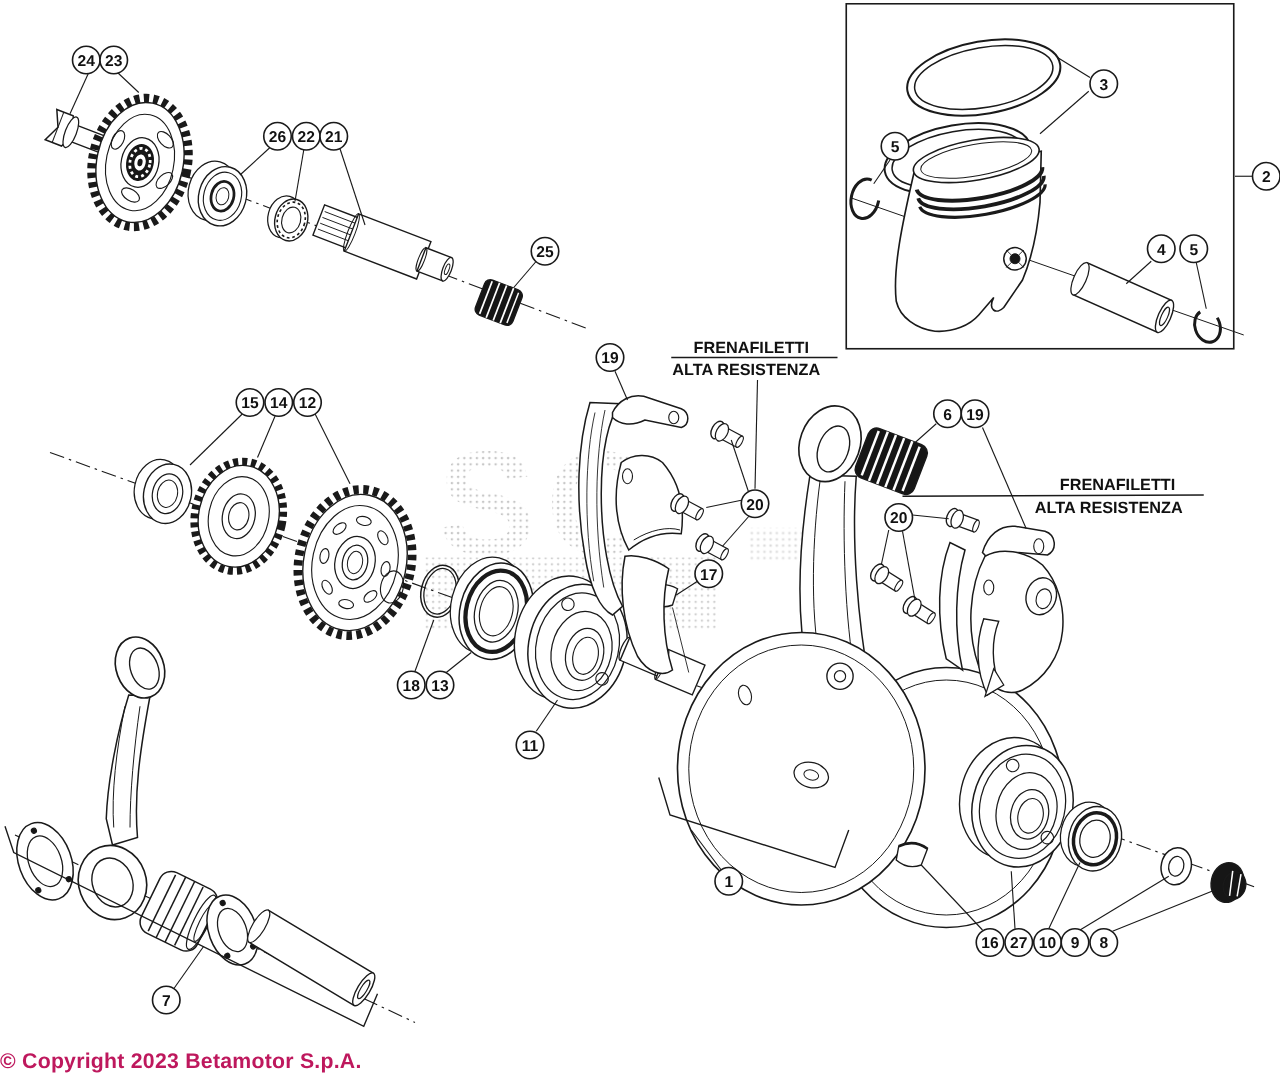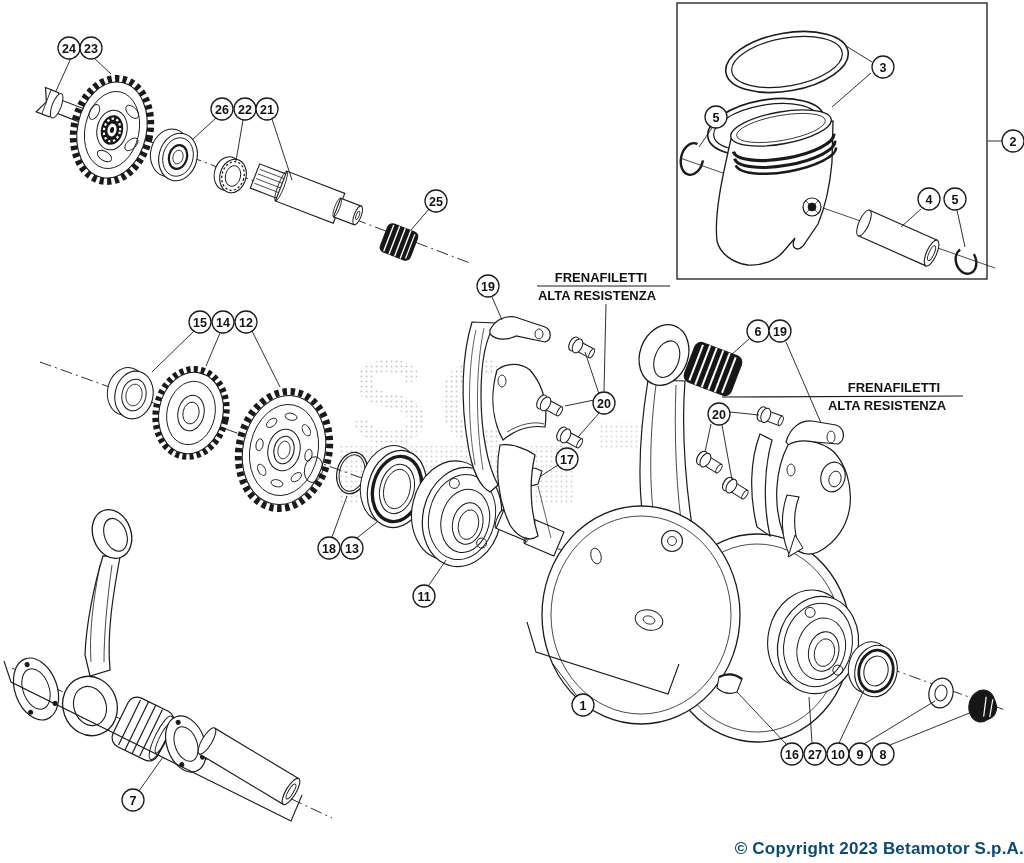--- a/index.html
+++ b/index.html
@@ -1,20 +1,20 @@
 <!DOCTYPE html>
 <html><head>
 <meta charset="utf-8">
 <style>
   html,body{margin:0;padding:0;background:#fff;}
   .stage{position:relative;width:1024px;height:863px;background:#fff;overflow:hidden;
          font-family:"Liberation Sans",sans-serif;}
   svg{position:absolute;left:0;top:0;}
-  .copyright{position:absolute;left:0;right:0;bottom:4px;text-align:right;
-             font-size:17px;font-weight:bold;color:#0c4a6e;letter-spacing:.2px;}
+  .copyright{position:absolute;left:0;right:0;bottom:4px;text-align:left;
+             font-size:17px;font-weight:bold;color:#be185d;letter-spacing:.2px;}
   .note-text{font-size:13px;font-weight:bold;fill:#111;}
   .callout-text{font-size:12.5px;font-weight:bold;fill:#111;}
   .ink{stroke:#1a1a1a;fill:none;}
   .white{fill:#ffffff;stroke:#1a1a1a;}
   .dark{fill:#161616;stroke:#1a1a1a;}
 </style>
 </head>
 <body>
 
 <div class="stage">

